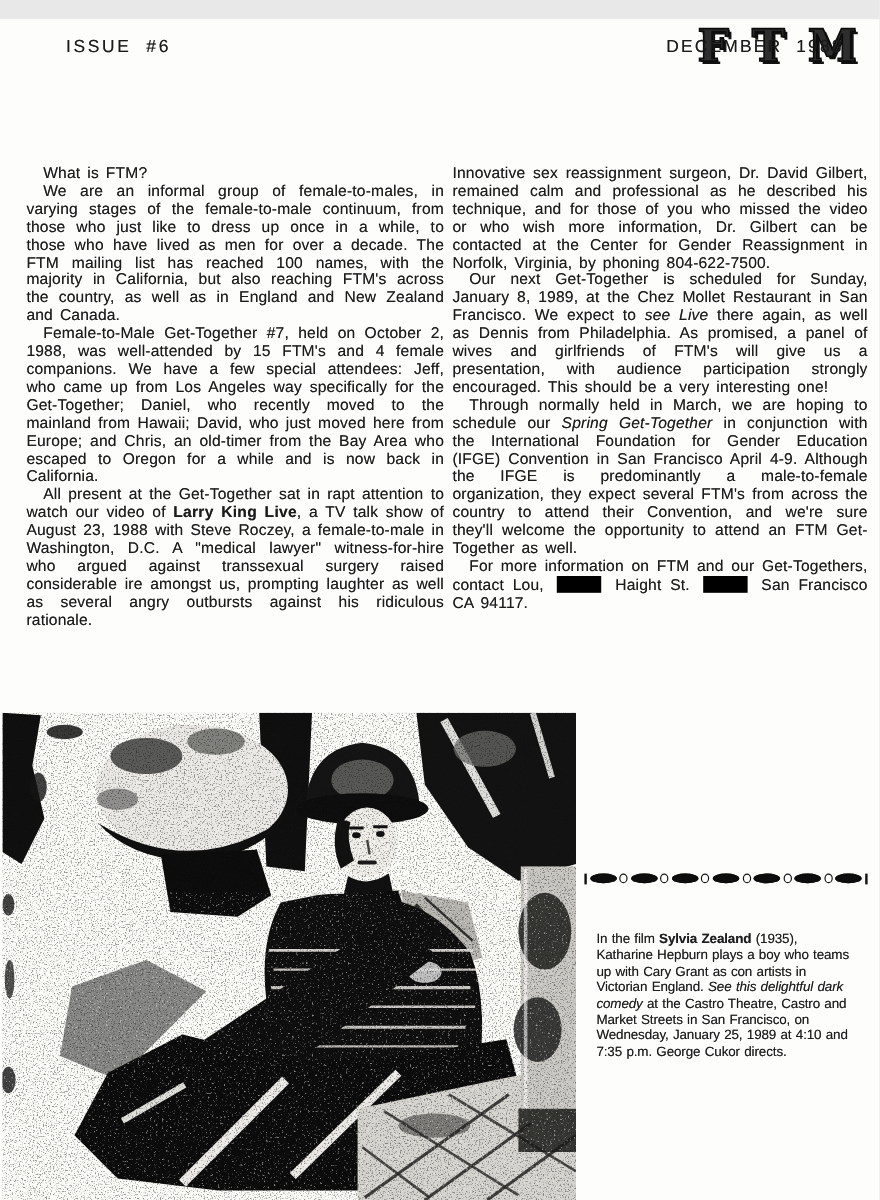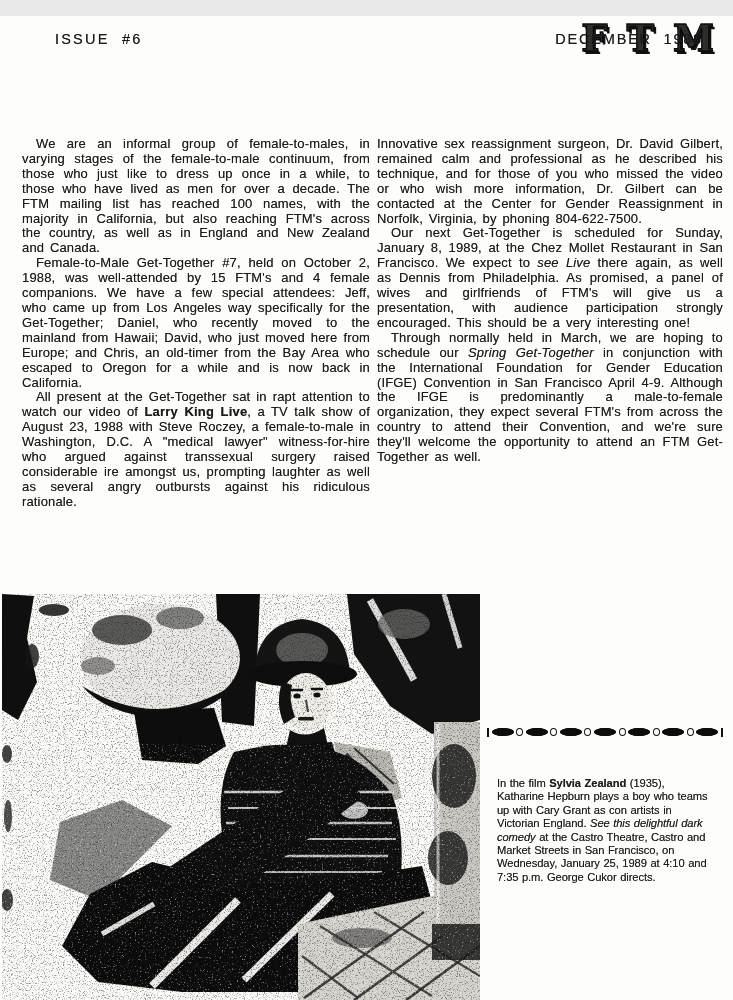--- a/index.html
+++ b/index.html
@@ -75,28 +75,30 @@
 <body>
 
 <div id="page">
 
   <div class="issue">ISSUE  #6</div>
   <div class="logo">FTM</div>
   <div class="date">DECEMBER  1988</div>
 
 
   <div class="col col-left">
+      <p class="para ind">What is FTM?</p>
       <p class="para ind">We are an informal group of female-to-males, in varying stages of the female-to-male continuum, from those who just like to dress up once in a while, to those who have lived as men for over a decade. The FTM mailing list has reached 100 names, with the majority in California, but also reaching FTM's across the country, as well as in England and New Zealand and Canada.</p>
       <p class="para ind">Female-to-Male Get-Together #7, held on October 2, 1988, was well-attended by 15 FTM's and 4 female companions. We have a few special attendees: Jeff, who came up from Los Angeles way specifically for the Get-Together; Daniel, who recently moved to the mainland from Hawaii; David, who just moved here from Europe; and Chris, an old-timer from the Bay Area who escaped to Oregon for a while and is now back in California.</p>
       <p class="para ind">All present at the Get-Together sat in rapt attention to watch our video of <b>Larry King Live</b>, a TV talk show of August 23, 1988 with Steve Roczey, a female-to-male in Washington, D.C. A "medical lawyer" witness-for-hire who argued against transsexual surgery raised considerable ire amongst us, prompting laughter as well as several angry outbursts against his ridiculous rationale.</p>
     </div>
   <div class="col col-right">
       <p class="para">Innovative sex reassignment surgeon, Dr. David Gilbert, remained calm and professional as he described his technique, and for those of you who missed the video or who wish more information, Dr. Gilbert can be contacted at the Center for Gender Reassignment in Norfolk, Virginia, by phoning 804-622-7500.</p>
       <p class="para ind">Our next Get-Together is scheduled for Sunday, January 8, 1989, at the Chez Mollet Restaurant in San Francisco. We expect to <i>see Live</i> there again, as well as Dennis from Philadelphia. As promised, a panel of wives and girlfriends of FTM's will give us a presentation, with audience participation strongly encouraged. This should be a very interesting one!</p>
       <p class="para ind">Through normally held in March, we are hoping to schedule our <i>Spring Get-Together</i> in conjunction with the International Foundation for Gender Education (IFGE) Convention in San Francisco April 4-9. Although the IFGE is predominantly a male-to-female organization, they expect several FTM's from across the country to attend their Convention, and we're sure they'll welcome the opportunity to attend an FTM Get-Together as well.</p>
+      <p class="para ind">For more information on FTM and our Get-Togethers, contact Lou, <span class="redact"></span> Haight St. <span class="redact"></span> San Francisco CA 94117.</p>
     </div>
 
   <div class="photo">
     <svg viewBox="0 0 478 406" preserveAspectRatio="none">
       <defs>
         <filter id="specksB" x="0" y="0" width="100%" height="100%">
           <feTurbulence type="fractalNoise" baseFrequency="0.85" numOctaves="2" seed="11" result="n"></feTurbulence>
           <feColorMatrix in="n" type="matrix" values="0 0 0 0 0  0 0 0 0 0  0 0 0 0 0  0 0 0 5 -2.7" result="a"></feColorMatrix>
           <feFlood flood-color="#161616" result="f"></feFlood>
           <feComposite in="f" in2="a" operator="in"></feComposite>

